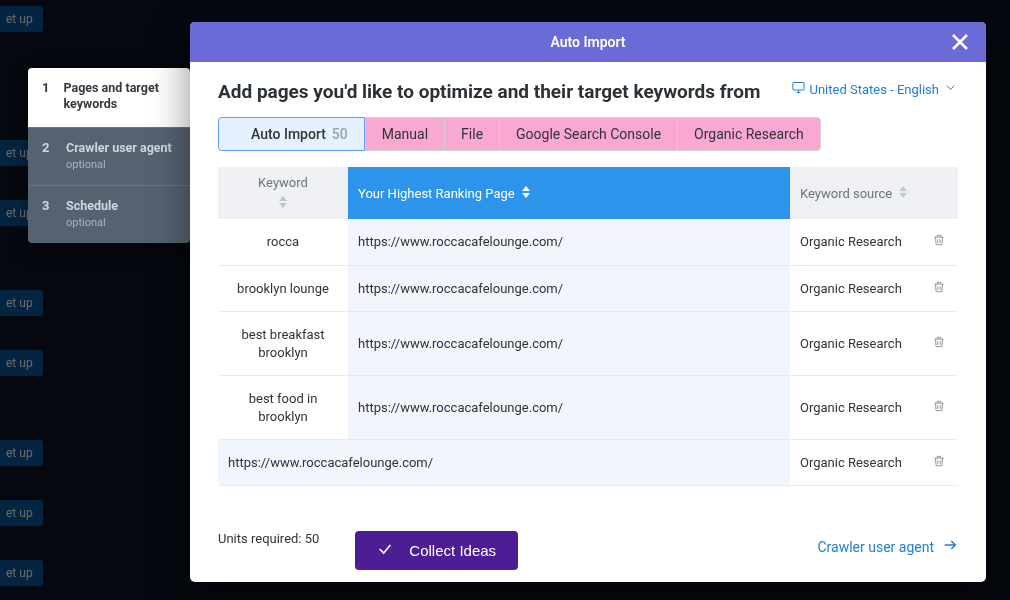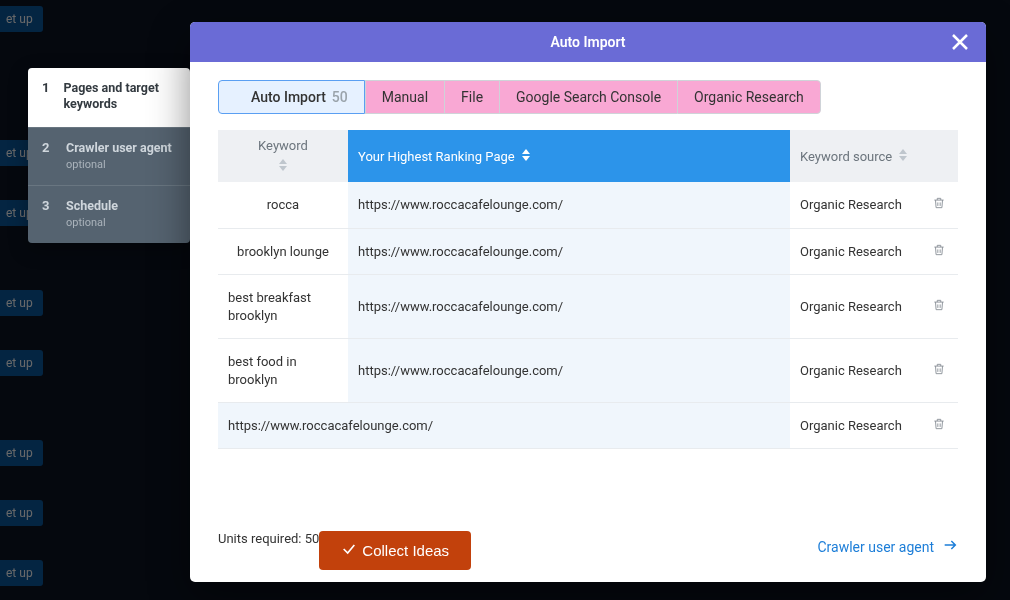--- a/index.html
+++ b/index.html
@@ -48,29 +48,29 @@
   .col-pg { flex: 1; text-align: right; }
   .col-src { width: 130px; }
   .col-del { width: 38px; }
   .sort-icon svg, .sort-icon-w svg { width: 10px; height: 12px; }
   .sort-icon svg path { fill: #bfc6cd; }
   .sort-icon-w svg path { fill: #ffffff; }
 
   .tbody { }
   .trow { display: flex; border-bottom: 1px solid #e8ebee; font-size: 13px; color: #333; }
   .td { padding: 14px 10px; display: flex; align-items: center; }
-  .td.col-kw { width: 130px; word-break: break-word; line-height: 1.35; }
+  .td.col-kw { width: 130px; word-break: break-word; line-height: 1.35; text-align: center; }
   .td.col-pg { flex: 1; background: #f0f6fc; color: #333; }
   .td.col-src { width: 130px; }
   .td.col-del { width: 38px; justify-content: center; cursor: pointer; }
   .trash svg { width: 14px; height: 14px; fill:none; stroke: #8a9098; stroke-width: 1.6; }
 
   .footer { padding: 14px 28px 12px 28px; display: flex; flex-direction: row; position: relative; }
   .units { font-size: 13px; color: #333; margin-bottom: 8px; }
-  .collect { background: #c2410c; color: #fff; border: none; border-radius: 4px; padding: 10px 22px; font-size: 15px; font-weight: 500; display: flex; align-items: center; gap: 5px; cursor: pointer; }
+  .collect { background: #4c1d95; color: #fff; border: none; border-radius: 4px; padding: 10px 22px; font-size: 15px; font-weight: 500; display: flex; align-items: center; gap: 16px; cursor: pointer; margin-left: 36px; }
   .collect svg { width: 16px; height: 16px; stroke: #fff; stroke-width: 2.5; fill: none; }
   .next-link { position: absolute; right: 28px; bottom: 26px; color: #1d7ed8; font-size: 14px; display: flex; align-items: center; gap: 8px; cursor: pointer; }
   .next-link svg { width: 16px; height: 16px; stroke: #1d7ed8; stroke-width: 2.2; fill: none; }
 </style>
 </head>
 <body>
 
 <div class="bg-btn" style="left:-4px; top:6px;">et up</div>
 <div class="bg-btn" style="left:-4px; top:140px;">et up</div>
 <div class="bg-btn" style="left:-4px; top:200px;">et up</div>
@@ -109,20 +109,37 @@
   <div class="modal-header">
     <span class="title">Auto Import</span>
     <span class="close">
       <svg viewBox="0 0 24 24">
           <path d="M5 5 L19 19 M19 5 L5 19" fill="none"></path>
         </svg>
     </span>
   </div>
 
   <div class="modal-body">
+    <div class="headline-row">
+      <div class="headline">Add pages you'd like to optimize and their target keywords from</div>
+      <div class="location">
+        <span>
+          <svg viewBox="0 0 24 24">
+              <rect x="3" y="4" width="18" height="12" rx="1"></rect>
+              <path d="M9 20h6 M12 16v4"></path>
+            </svg>
+        </span>
+        <span>United States - English</span>
+        <span>
+          <svg viewBox="0 0 24 24">
+              <path d="M6 9l6 6 6-6"></path>
+            </svg>
+        </span>
+      </div>
+    </div>
 
     <div class="tabs" id="tabs">
         <div class="tab active"><span>Auto Import</span><span class="count">50</span></div>
         <div class="tab"><span>Manual</span></div>
         <div class="tab"><span>File</span></div>
         <div class="tab"><span>Google Search Console</span></div>
         <div class="tab"><span>Organic Research</span></div>
       </div>
 
     <div class="table-wrap">

